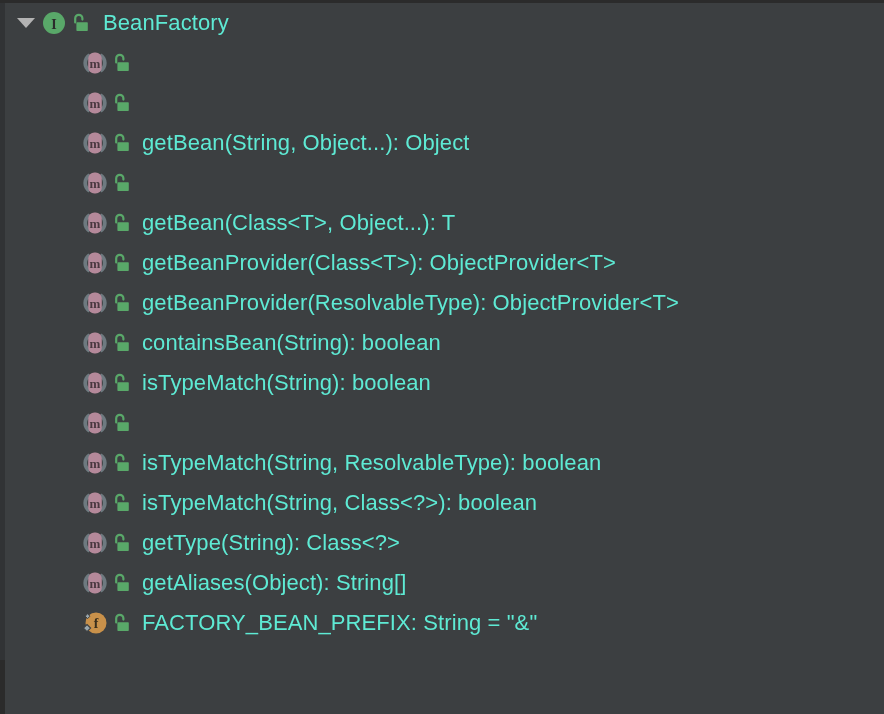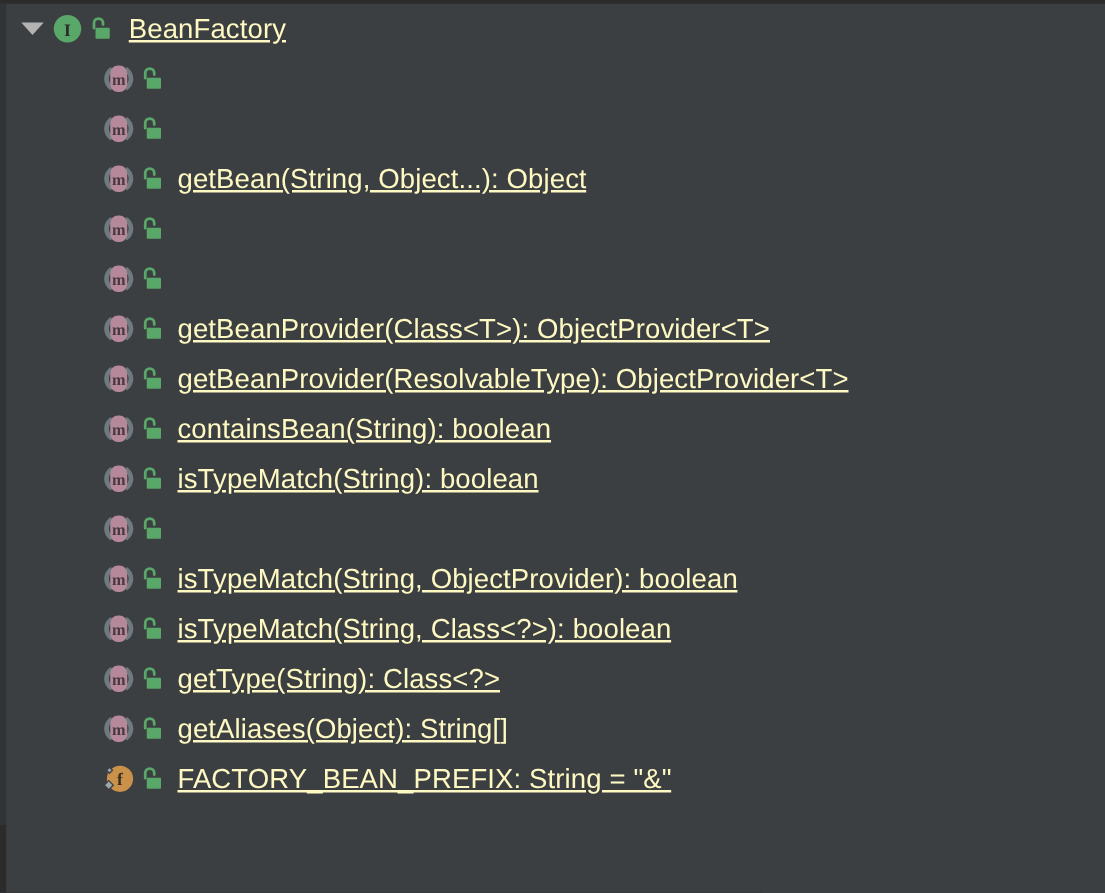--- a/index.html
+++ b/index.html
@@ -94,27 +94,26 @@
     height: 40px;
     display: flex;
     align-items: center;
     justify-content: center;
     flex: 0 0 auto;
   }
 
   .label {
     font-size: 22px;
     line-height: 40px;
-    color: #fef9c3;
+    color: #5eead4;
     letter-spacing: 0.1px;
     padding-left: 6px;
     flex: 0 1 auto;
     overflow: hidden;
     text-overflow: clip;
-    text-decoration: underline;
   }
   .row.level-0 .label { padding-left: 8px; }
 
   svg { display: block; overflow: visible; }
 </style>
 </head>
 <body>
 
 <div class="panel">
 
@@ -214,20 +213,21 @@
             <rect x="7.2" y="3.4" width="13.6" height="21.2" rx="6.2" fill="#b5899a"></rect>
             <text x="14" y="19" text-anchor="middle" font-family="'Liberation Serif', serif" font-size="13" font-weight="700" fill="#4a3840">m</text>
           </svg>
         </span>
         <span class="lock-slot">
           <svg width="20" height="22" viewBox="0 0 20 22">
             <path d="M3.2 10.5 L3.2 6.4 A3.6 3.6 0 0 1 10.4 6.4 L10.4 7.6" fill="none" stroke="#59a869" stroke-width="2.2" stroke-linecap="round"></path>
             <rect x="4.4" y="10.2" width="11.4" height="8.8" rx="0.8" fill="#59a869"></rect>
           </svg>
         </span>
+        <span class="label">getBean(Class&lt;T&gt;, Object...): T</span>
       </div>
       <div class="row level-1">
         <span class="icon-slot">
           <svg width="28" height="28" viewBox="0 0 28 28">
             <path d="M7.6 4.6 A11 11 0 0 0 7.6 23.4 L9.6 20.6 A8 8 0 0 1 9.6 7.4 Z" fill="#6e7a80"></path>
             <path d="M20.4 4.6 A11 11 0 0 1 20.4 23.4 L18.4 20.6 A8 8 0 0 0 18.4 7.4 Z" fill="#6e7a80"></path>
             <rect x="7.2" y="3.4" width="13.6" height="21.2" rx="6.2" fill="#b5899a"></rect>
             <text x="14" y="19" text-anchor="middle" font-family="'Liberation Serif', serif" font-size="13" font-weight="700" fill="#4a3840">m</text>
           </svg>
         </span>
@@ -314,21 +314,21 @@
             <rect x="7.2" y="3.4" width="13.6" height="21.2" rx="6.2" fill="#b5899a"></rect>
             <text x="14" y="19" text-anchor="middle" font-family="'Liberation Serif', serif" font-size="13" font-weight="700" fill="#4a3840">m</text>
           </svg>
         </span>
         <span class="lock-slot">
           <svg width="20" height="22" viewBox="0 0 20 22">
             <path d="M3.2 10.5 L3.2 6.4 A3.6 3.6 0 0 1 10.4 6.4 L10.4 7.6" fill="none" stroke="#59a869" stroke-width="2.2" stroke-linecap="round"></path>
             <rect x="4.4" y="10.2" width="11.4" height="8.8" rx="0.8" fill="#59a869"></rect>
           </svg>
         </span>
-        <span class="label">isTypeMatch(String, ObjectProvider): boolean</span>
+        <span class="label">isTypeMatch(String, ResolvableType): boolean</span>
       </div>
       <div class="row level-1">
         <span class="icon-slot">
           <svg width="28" height="28" viewBox="0 0 28 28">
             <path d="M7.6 4.6 A11 11 0 0 0 7.6 23.4 L9.6 20.6 A8 8 0 0 1 9.6 7.4 Z" fill="#6e7a80"></path>
             <path d="M20.4 4.6 A11 11 0 0 1 20.4 23.4 L18.4 20.6 A8 8 0 0 0 18.4 7.4 Z" fill="#6e7a80"></path>
             <rect x="7.2" y="3.4" width="13.6" height="21.2" rx="6.2" fill="#b5899a"></rect>
             <text x="14" y="19" text-anchor="middle" font-family="'Liberation Serif', serif" font-size="13" font-weight="700" fill="#4a3840">m</text>
           </svg>
         </span>

